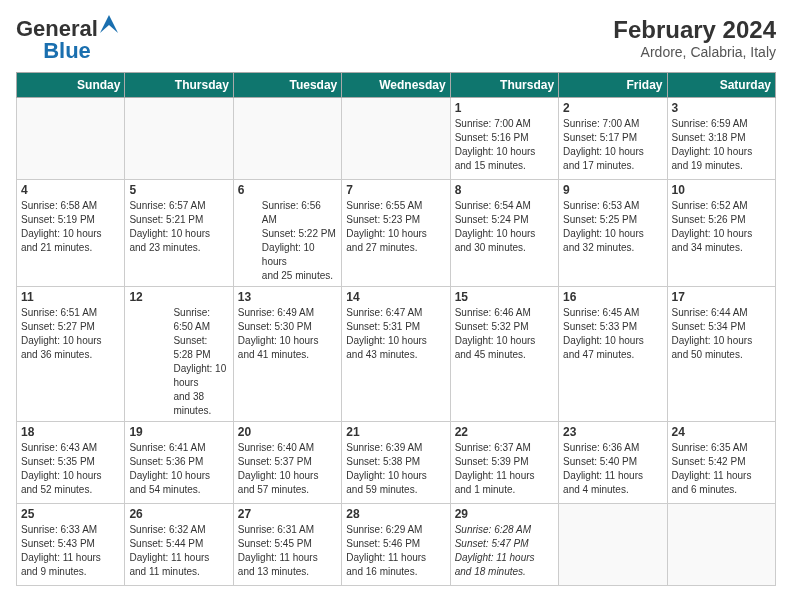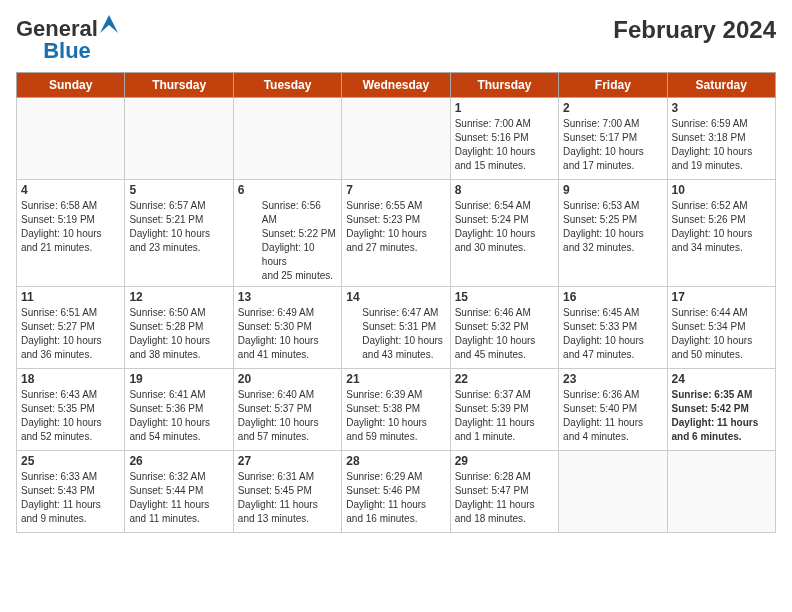--- a/index.html
+++ b/index.html
@@ -36,26 +36,26 @@
     .title-location {
       font-size: 14px;
       color: #555;
     }
     table {
       width: 100%;
       border-collapse: collapse;
       table-layout: fixed;
     }
     th {
-      background-color: #c2410c;
+      background-color: #0f766e;
       color: #fff;
       font-size: 12px;
       font-weight: bold;
       padding: 5px 4px;
-      text-align: center;
+      text-align: right;
       border: 1px solid #aaa;
     }
     td {
       border: 1px solid #ccc;
       vertical-align: top;
       padding: 3px 4px;
       font-size: 10px;
       color: #333;
       height: 82px;
       background: #fff;
@@ -86,20 +86,21 @@
           <span class="logo-general" style="font-size:22px;font-weight:bold;color:#333;">General</span>
           <svg width="18" height="18" viewBox="0 0 18 18" style="margin-left:2px;margin-top:-10px;">
             <polygon points="0,18 9,0 18,18 9,10" fill="#1a6faf"></polygon>
           </svg>
         </div>
         <div style="font-size:22px;font-weight:bold;color:#1a6faf;margin-top:-4px;text-align:center;">Blue</div>
       </div>
     </div>
     <div class="title-block">
       <div class="title-month">February 2024</div>
+      <div class="title-location">Ardore, Calabria, Italy</div>
     </div>
   </div>
 
   <table>
     <thead>
       <tr>
         <th>Sunday</th>
         <th>Thursday</th>
         <th>Tuesday</th>
         <th>Wednesday</th>
@@ -190,35 +191,35 @@
         <tr>
           <td>
             <span class="day-num">11</span>
             <div class="day-info" style="white-space: pre-line;">Sunrise: 6:51 AM
 Sunset: 5:27 PM
 Daylight: 10 hours
 and 36 minutes.</div>
           </td>
           <td>
             <span class="day-num">12</span>
-            <div class="day-info" style="white-space: pre-line;">Sunrise: 6:50 AM
+            <div class="day-info" style="white-space: pre-line; margin-left: 44px;">Sunrise: 6:50 AM
 Sunset: 5:28 PM
 Daylight: 10 hours
 and 38 minutes.</div>
           </td>
           <td>
             <span class="day-num">13</span>
             <div class="day-info" style="white-space: pre-line;">Sunrise: 6:49 AM
 Sunset: 5:30 PM
 Daylight: 10 hours
 and 41 minutes.</div>
           </td>
           <td>
             <span class="day-num">14</span>
-            <div class="day-info" style="white-space: pre-line; margin-left: 16px;">Sunrise: 6:47 AM
+            <div class="day-info" style="white-space: pre-line;">Sunrise: 6:47 AM
 Sunset: 5:31 PM
 Daylight: 10 hours
 and 43 minutes.</div>
           </td>
           <td>
             <span class="day-num">15</span>
             <div class="day-info" style="white-space: pre-line;">Sunrise: 6:46 AM
 Sunset: 5:32 PM
 Daylight: 10 hours
 and 45 minutes.</div>
@@ -276,21 +277,21 @@
           </td>
           <td>
             <span class="day-num">23</span>
             <div class="day-info" style="white-space: pre-line;">Sunrise: 6:36 AM
 Sunset: 5:40 PM
 Daylight: 11 hours
 and 4 minutes.</div>
           </td>
           <td>
             <span class="day-num">24</span>
-            <div class="day-info" style="white-space: pre-line; font-weight: bold;">Sunrise: 6:35 AM
+            <div class="day-info" style="white-space: pre-line;">Sunrise: 6:35 AM
 Sunset: 5:42 PM
 Daylight: 11 hours
 and 6 minutes.</div>
           </td>
         </tr>
         <tr>
           <td>
             <span class="day-num">25</span>
             <div class="day-info" style="white-space: pre-line;">Sunrise: 6:33 AM
 Sunset: 5:43 PM
@@ -313,21 +314,21 @@
           </td>
           <td>
             <span class="day-num">28</span>
             <div class="day-info" style="white-space: pre-line;">Sunrise: 6:29 AM
 Sunset: 5:46 PM
 Daylight: 11 hours
 and 16 minutes.</div>
           </td>
           <td>
             <span class="day-num">29</span>
-            <div class="day-info" style="white-space: pre-line;">Sunrise: 6:28 AM
+            <div class="day-info" style="white-space: pre-line; font-style: italic;">Sunrise: 6:28 AM
 Sunset: 5:47 PM
 Daylight: 11 hours
 and 18 minutes.</div>
           </td>
           <td class="empty"></td>
           <td class="empty"></td>
         </tr>
       </tbody>
   </table>
 </div>

